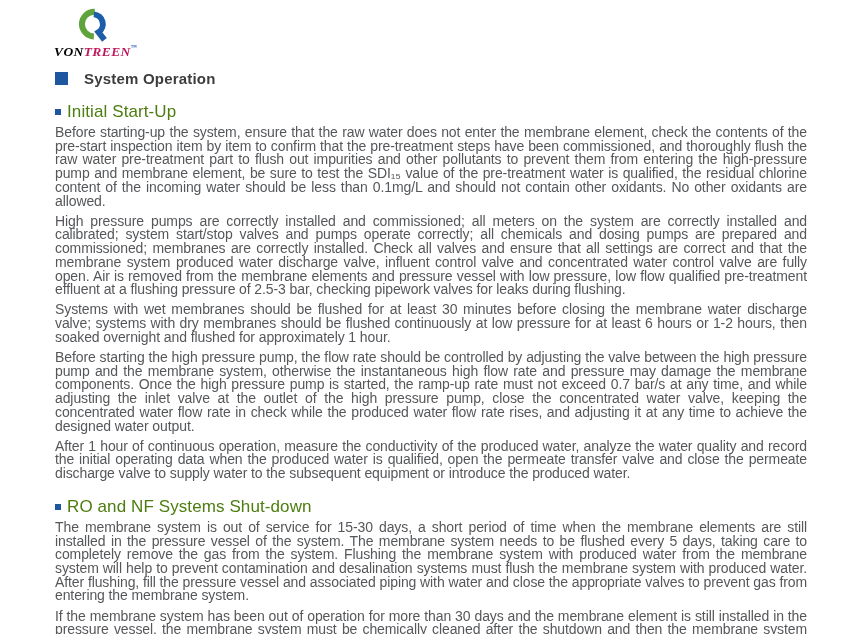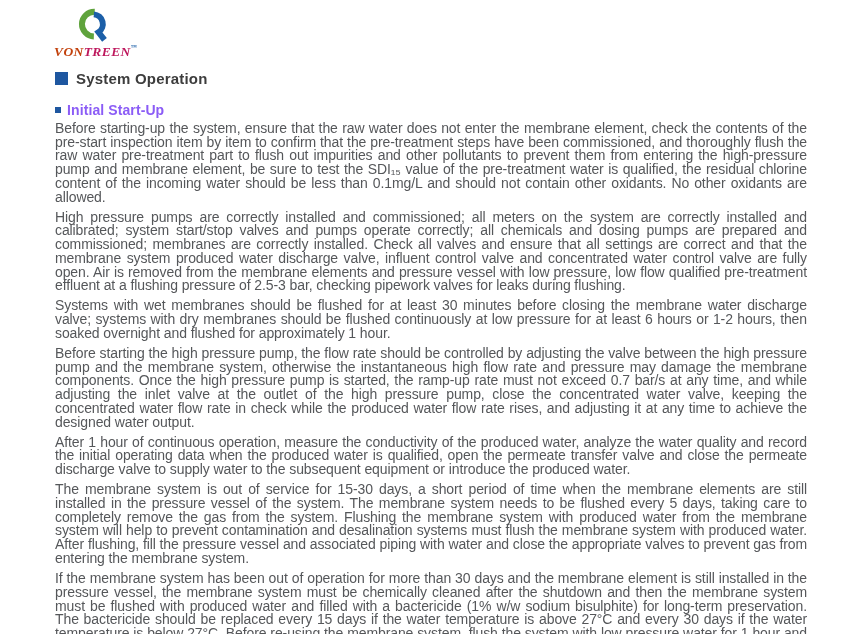--- a/index.html
+++ b/index.html
@@ -28,54 +28,54 @@
     margin: 0 auto 1px auto;
   }
   .logo-word {
     font-family: "Liberation Serif", serif;
     font-style: italic;
     font-weight: bold;
     font-size: 13.5px;
     letter-spacing: 0.4px;
     white-space: nowrap;
   }
-  .logo-word .von   { color: #c2410c; }
+  .logo-word .von   { color: #000000; }
   .logo-word .treen { color: #be185d; }
   .logo-word .tm    { color: #1C5FA8; font-size: 6px; vertical-align: top; font-style: normal; }
   
   .content {
     position: absolute;
     left: 55px;
     top: 70px;
     width: 752px;
   }
   .doc-title {
     display: flex;
     align-items: center;
-    gap: 8px;
+    gap: 16px;
     margin: 0 0 15px 0;
     font-size: 15px;
     font-weight: bold;
     color: #3D3D3D;
     letter-spacing: 0.2px;
   }
   .sq-lg {
     width: 13px;
     height: 13px;
     background: #1E57A0;
     flex: 0 0 auto;
   }
   .sec-h {
     display: flex;
     align-items: center;
     gap: 6px;
     margin: 0 0 4px 0;
-    font-size: 14px;
-    font-weight: bold;
-    color: #8b5cf6;
+    font-size: 17px;
+    font-weight: normal;
+    color: #4d7c0f;
     letter-spacing: 0.1px;
   }
   .sec-h.second { margin-top: 16px; }
   .sq-sm {
     width: 6px;
     height: 6px;
     background: #1E57A0;
     flex: 0 0 auto;
   }
   .content p {
@@ -113,18 +113,22 @@
         <span>Initial Start-Up</span>
       </h2>
       <p>Before starting-up the system, ensure that the raw water does not enter the membrane element, check the contents of the pre-start inspection item by item to confirm that the pre-treatment steps have been commissioned, and thoroughly flush the raw water pre-treatment part to flush out impurities and other pollutants to prevent them from entering the high-pressure pump and membrane element, be sure to test the SDI₁₅ value of the pre-treatment water is qualified, the residual chlorine content of the incoming water should be less than 0.1mg/L and should not contain other oxidants. No other oxidants are allowed.</p>
       <p>High pressure pumps are correctly installed and commissioned; all meters on the system are correctly installed and calibrated; system start/stop valves and pumps operate correctly; all chemicals and dosing pumps are prepared and commissioned; membranes are correctly installed. Check all valves and ensure that all settings are correct and that the membrane system produced water discharge valve, influent control valve and concentrated water control valve are fully open. Air is removed from the membrane elements and pressure vessel with low pressure, low flow qualified pre-treatment effluent at a flushing pressure of 2.5-3 bar, checking pipework valves for leaks during flushing.</p>
       <p>Systems with wet membranes should be flushed for at least 30 minutes before closing the membrane water discharge valve; systems with dry membranes should be flushed continuously at low pressure for at least 6 hours or 1-2 hours, then soaked overnight and flushed for approximately 1 hour.</p>
       <p>Before starting the high pressure pump, the flow rate should be controlled by adjusting the valve between the high pressure pump and the membrane system, otherwise the instantaneous high flow rate and pressure may damage the membrane components. Once the high pressure pump is started, the ramp-up rate must not exceed 0.7 bar/s at any time, and while adjusting the inlet valve at the outlet of the high pressure pump, close the concentrated water valve, keeping the concentrated water flow rate in check while the produced water flow rate rises, and adjusting it at any time to achieve the designed water output.</p>
       <p>After 1 hour of continuous operation, measure the conductivity of the produced water, analyze the water quality and record the initial operating data when the produced water is qualified, open the permeate transfer valve and close the permeate discharge valve to supply water to the subsequent equipment or introduce the produced water.</p>
     </section>
 
     <section>
+      <h2 class="sec-h second">
+        <span class="sq-sm"></span>
+        <span>RO and NF Systems Shut-down</span>
+      </h2>
       <p>The membrane system is out of service for 15-30 days, a short period of time when the membrane elements are still installed in the pressure vessel of the system. The membrane system needs to be flushed every 5 days, taking care to completely remove the gas from the system. Flushing the membrane system with produced water from the membrane system will help to prevent contamination and desalination systems must flush the membrane system with produced water. After flushing, fill the pressure vessel and associated piping with water and close the appropriate valves to prevent gas from entering the membrane system.</p>
       <p>If the membrane system has been out of operation for more than 30 days and the membrane element is still installed in the pressure vessel, the membrane system must be chemically cleaned after the shutdown and then the membrane system must be flushed with produced water and filled with a bactericide (1% w/w sodium bisulphite) for long-term preservation. The bactericide should be replaced every 15 days if the water temperature is above 27°C and every 30 days if the water temperature is below 27°C. Before re-using the membrane system, flush the system with low pressure water for 1 hour and then high pressure water for 5-10 minutes. The system's produced water discharge valve should be fully open for both the low pressure and high pressure flushes. Check that no bactericide is present in the product water before returning the system to normal operation.</p>
     </section>
 
   </div>
 </div>
 
 </body></html>

